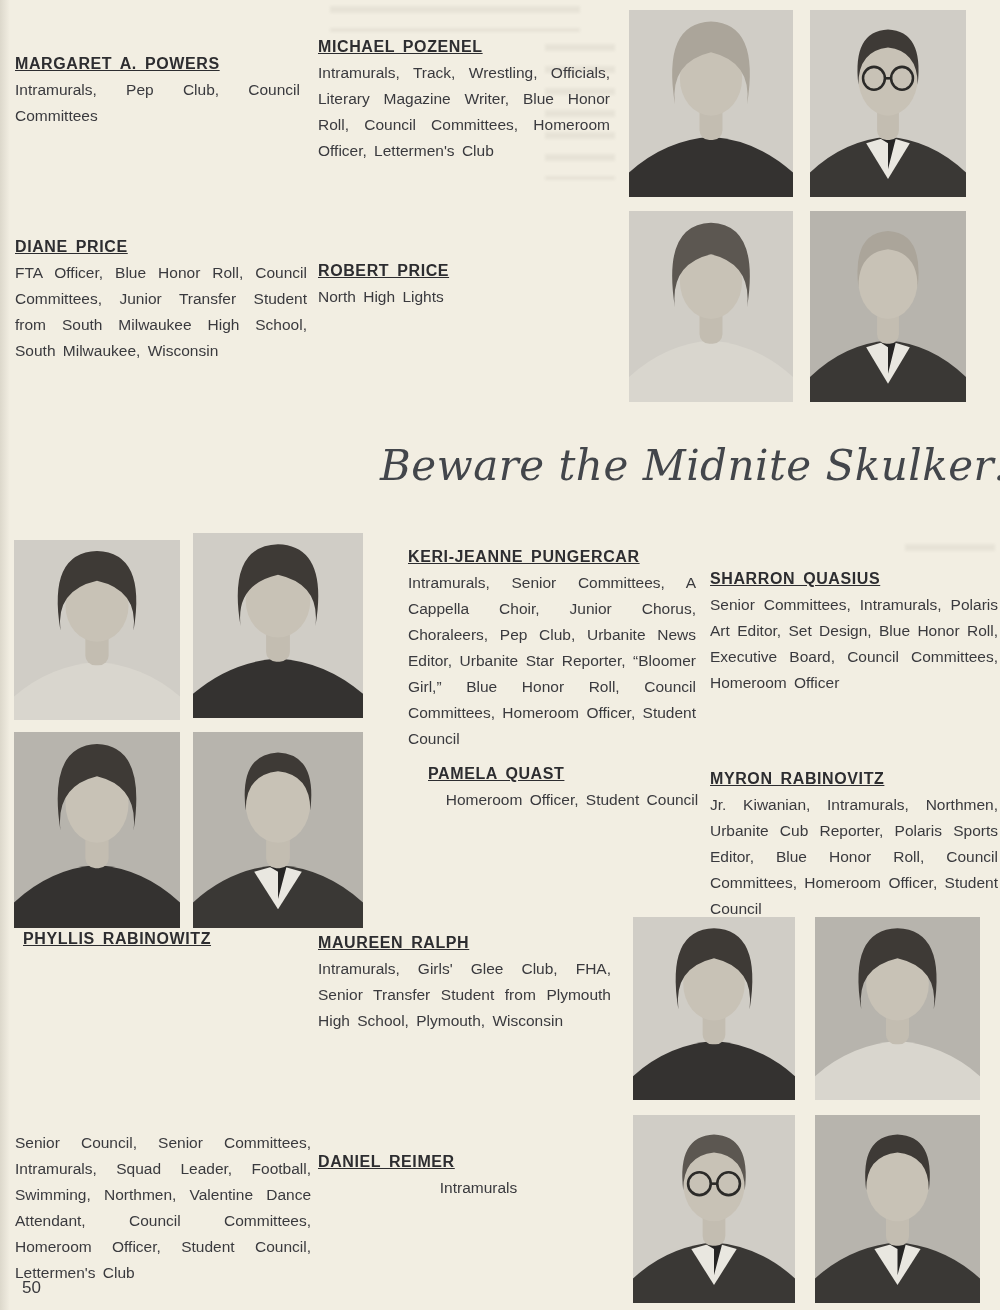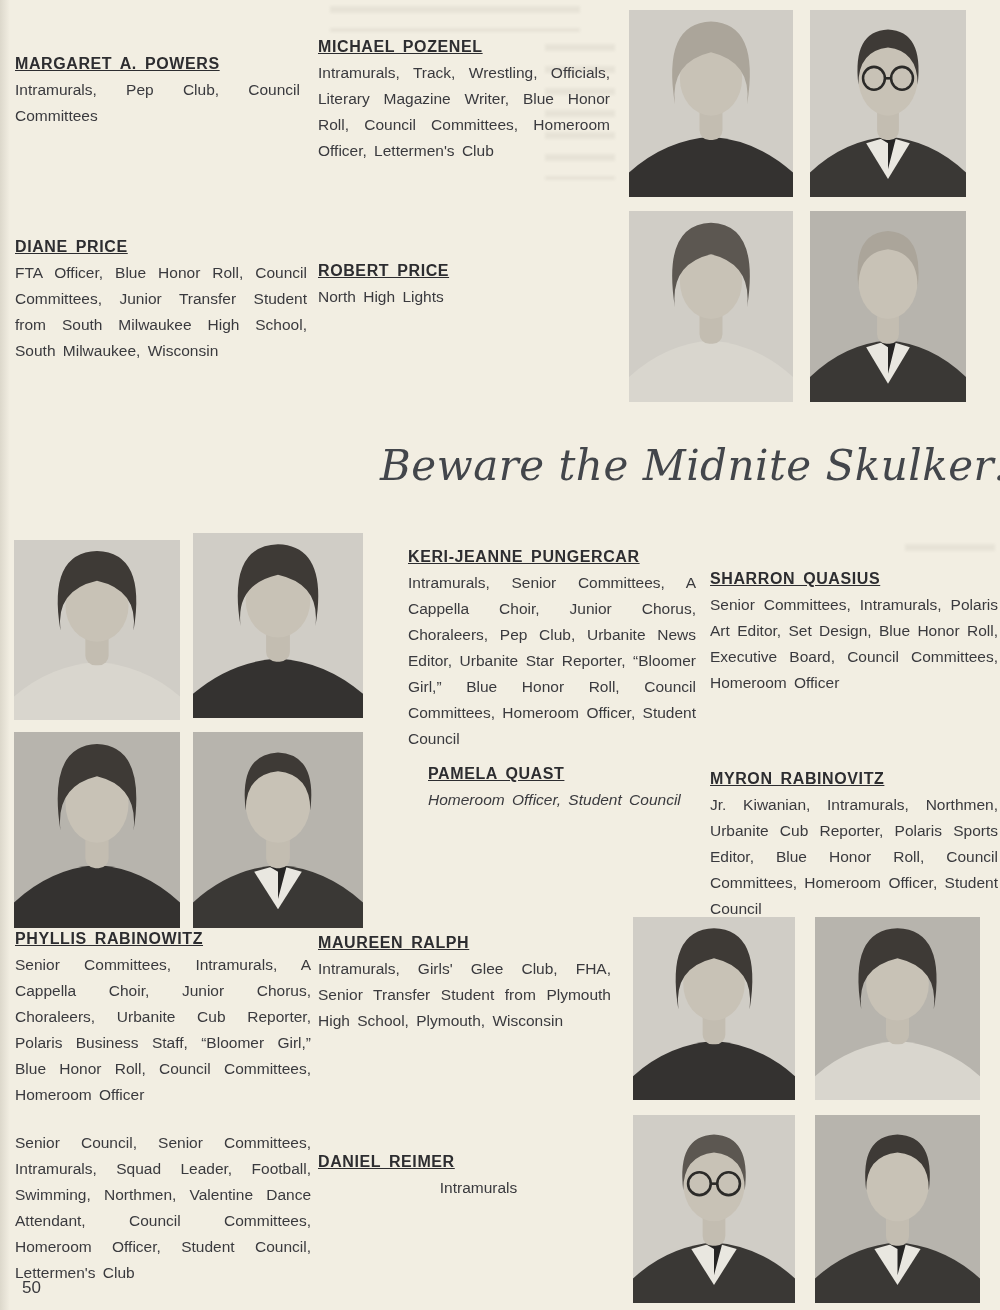--- a/index.html
+++ b/index.html
@@ -131,31 +131,30 @@
     <p>Intramurals, Senior Committees, A Cappella Choir, Junior Chorus, Choraleers, Pep Club, Urbanite News Editor, Urbanite Star Reporter, “Bloomer Girl,” Blue Honor Roll, Council Committees, Homeroom Officer, Student Council</p>
   </div>
 
   <div class="entry" style="left:710px;top:546px;width:288px;margin-top:24px;">
     <h3>SHARRON QUASIUS</h3>
     <p>Senior Committees, Intramurals, Polaris Art Editor, Set Design, Blue Honor Roll, Executive Board, Council Committees, Homeroom Officer</p>
   </div>
 
   <div class="entry" style="left:428px;top:765px;width:288px;">
     <h3>PAMELA QUAST</h3>
-    <p style="text-align:left;font-style:italic;">Homeroom Officer, Student Council</p>
+    <p style="text-align:center;">Homeroom Officer, Student Council</p>
   </div>
 
   <div class="entry" style="left:710px;top:738px;width:288px;margin-top:32px;">
     <h3>MYRON RABINOVITZ</h3>
     <p>Jr. Kiwanian, Intramurals, Northmen, Urbanite Cub Reporter, Polaris Sports Editor, Blue Honor Roll, Council Committees, Homeroom Officer, Student Council</p>
   </div>
 
-  <div class="entry" style="left:15px;top:930px;width:296px;">
+  <div class="entry" style="left:23px;top:930px;width:296px;">
     <h3>PHYLLIS RABINOWITZ</h3>
-    <p>Senior Committees, Intramurals, A Cappella Choir, Junior Chorus, Choraleers, Urbanite Cub Reporter, Polaris Business Staff, “Bloomer Girl,” Blue Honor Roll, Council Committees, Homeroom Officer</p>
   </div>
 
   <div class="entry" style="left:318px;top:934px;width:293px;">
     <h3>MAUREEN RALPH</h3>
     <p>Intramurals, Girls' Glee Club, FHA, Senior Transfer Student from Plymouth High School, Plymouth, Wisconsin</p>
   </div>
 
   <div class="entry" style="left:15px;top:1130px;width:296px;">
     <p>Senior Council, Senior Committees, Intramurals, Squad Leader, Football, Swimming, Northmen, Valentine Dance Attendant, Council Committees, Homeroom Officer, Student Council, Lettermen's Club</p>
   </div>

